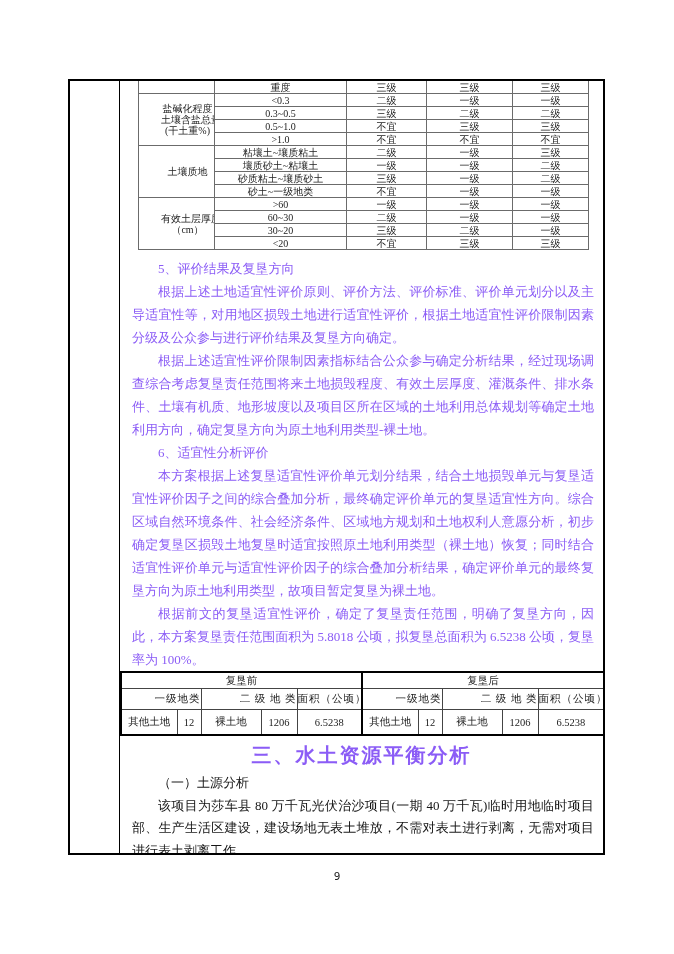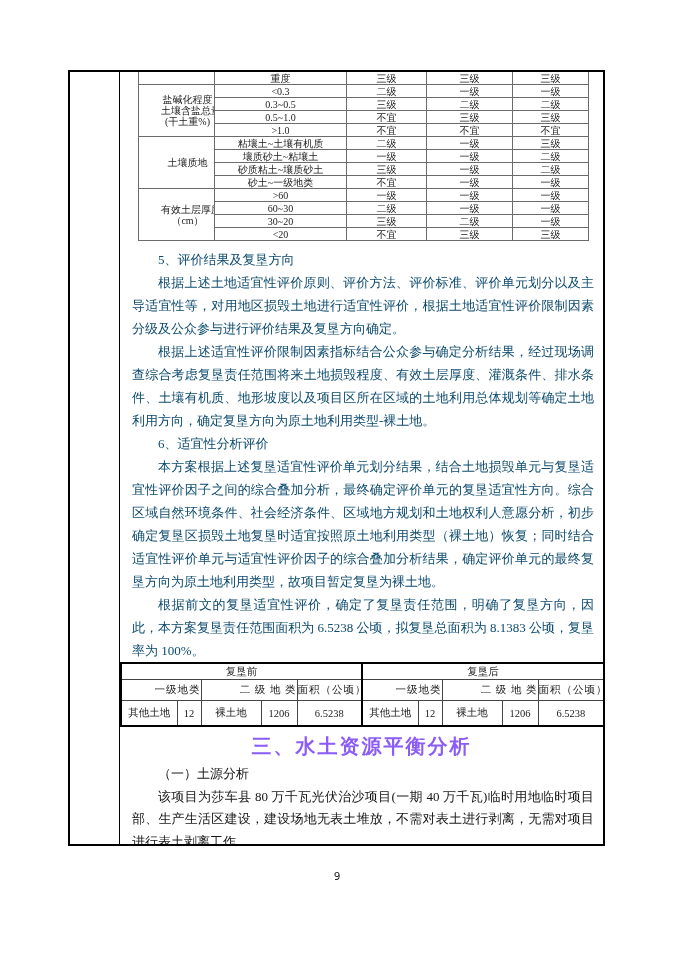--- a/index.html
+++ b/index.html
@@ -1,21 +1,21 @@
 <!DOCTYPE html>
 <html><head>
 <meta charset="utf-8">
 <style>
   html,body { margin:0; padding:0; background:#fff; }
   .page {
     position:relative; width:674px; height:954px; background:#fff;
     font-family:"Liberation Serif", serif; color:#1a1a1a; overflow:hidden;
   }
   .frame {
-    position:absolute; left:68px; top:70px; width:533px; height:772px;
+    position:absolute; left:68px; top:79px; width:533px; height:772px;
     border:2px solid #000; background:#fff;
   }
   .frame-divider {
     position:absolute; left:49px; top:0; height:100%; width:1px; background:#000;
   }
   .content {
     position:absolute; left:50px; top:0; width:483px; height:100%; overflow:hidden;
   }
 
   
@@ -28,21 +28,21 @@
   table.grade-table td {
     border:1px solid #6b6b6b; text-align:center; vertical-align:middle;
     padding:0; height:12px; line-height:11px; overflow:hidden; white-space:nowrap;
   }
   table.grade-table tr:first-child td { border-top:none; }
   table.grade-table td.gcell { font-size:10px; line-height:11px;padding-left:22px; }
 
   
   .body-text {
     margin:7px 9px 0 12px; font-size:13px; line-height:23px;
-    text-align:justify; color:#0c4a6e;
+    text-align:justify; color:#8b5cf6;
   }
   .body-text p { margin:0; text-indent:2em; }
 
   .caption {
     text-align:center; font-size:12.5px; font-weight:bold;
     margin:2px 0 2px 0; color:#111;
   }
 
   
   table.adjust-table {
@@ -121,21 +121,21 @@
             <td>三级</td>
           </tr>
           <tr>
             <td>&gt;1.0</td>
             <td>不宜</td>
             <td>不宜</td>
             <td>不宜</td>
           </tr>
           <tr>
             <td class="gcell" rowspan="4">土壤质地</td>
-            <td>粘壤土~土壤有机质</td>
+            <td>粘壤土~壤质粘土</td>
             <td>二级</td>
             <td>一级</td>
             <td>三级</td>
           </tr>
           <tr>
             <td>壤质砂土~粘壤土</td>
             <td>一级</td>
             <td>一级</td>
             <td>二级</td>
           </tr>
@@ -181,21 +181,21 @@
           </tr>
         </tbody>
       </table>
 
       <div class="body-text">
         <p>5、评价结果及复垦方向</p>
         <p>根据上述土地适宜性评价原则、评价方法、评价标准、评价单元划分以及主导适宜性等，对用地区损毁土地进行适宜性评价，根据土地适宜性评价限制因素分级及公众参与进行评价结果及复垦方向确定。</p>
         <p>根据上述适宜性评价限制因素指标结合公众参与确定分析结果，经过现场调查综合考虑复垦责任范围将来土地损毁程度、有效土层厚度、灌溉条件、排水条件、土壤有机质、地形坡度以及项目区所在区域的土地利用总体规划等确定土地利用方向，确定复垦方向为原土地利用类型-裸土地。</p>
         <p>6、适宜性分析评价</p>
         <p>本方案根据上述复垦适宜性评价单元划分结果，结合土地损毁单元与复垦适宜性评价因子之间的综合叠加分析，最终确定评价单元的复垦适宜性方向。综合区域自然环境条件、社会经济条件、区域地方规划和土地权利人意愿分析，初步确定复垦区损毁土地复垦时适宜按照原土地利用类型（裸土地）恢复；同时结合适宜性评价单元与适宜性评价因子的综合叠加分析结果，确定评价单元的最终复垦方向为原土地利用类型，故项目暂定复垦为裸土地。</p>
-        <p>根据前文的复垦适宜性评价，确定了复垦责任范围，明确了复垦方向，因此，本方案复垦责任范围面积为 6.5238 公顷，拟复垦总面积为 8.1383 公顷，复垦率为 100%。</p>
+        <p>根据前文的复垦适宜性评价，确定了复垦责任范围，明确了复垦方向，因此，本方案复垦责任范围面积为 5.8018 公顷，拟复垦总面积为 6.5238 公顷，复垦率为 100%。</p>
       </div>
 
 
       <table class="adjust-table">
         <colgroup>
           <col style="width:56px">
             <col style="width:24px">
             <col style="width:60px">
             <col style="width:36px">
             <col style="width:65px">

